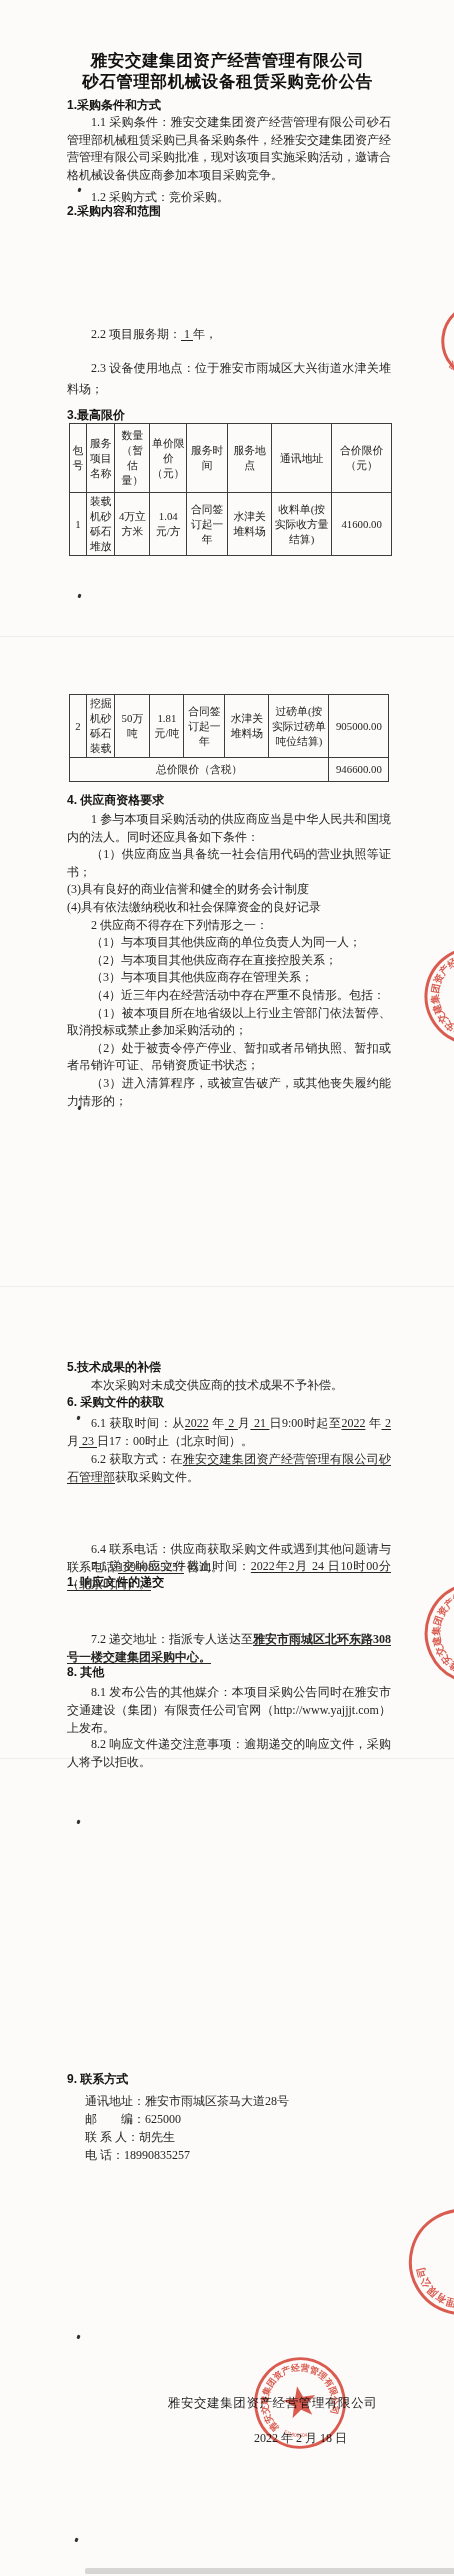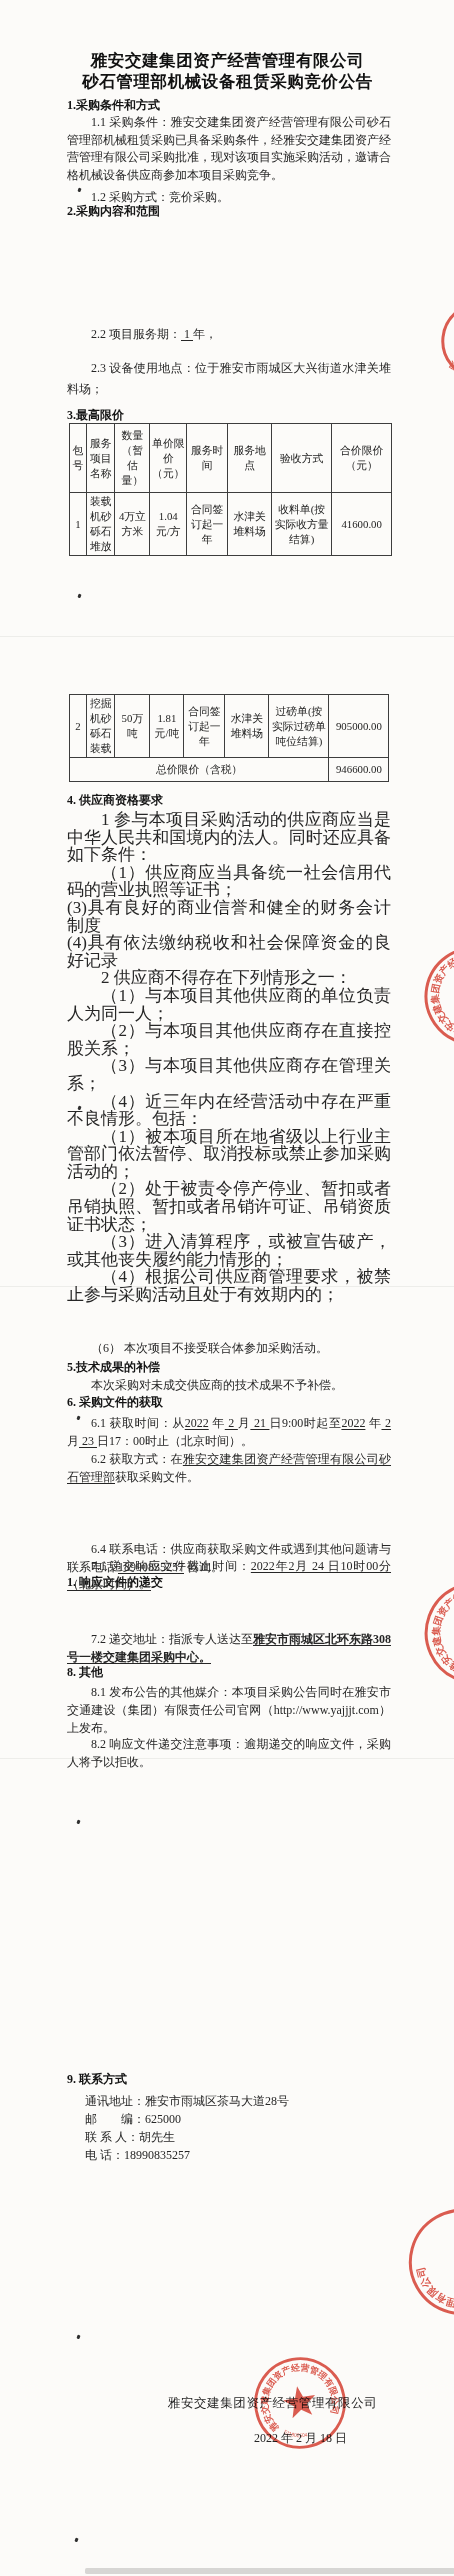--- a/index.html
+++ b/index.html
@@ -6,28 +6,28 @@
   .page{
     position:relative;width:455px;height:2576px;overflow:hidden;
     background:#fcfbf9;color:#262626;
     font-family:"Liberation Serif","DejaVu Serif",serif;
   }
   .abs{position:absolute;}
   .col{left:67px;width:324px;}
   .title{left:0;right:0;top:50px;text-align:center;
     font-family:"Liberation Sans","DejaVu Sans",sans-serif;
     font-weight:bold;font-size:16.5px;line-height:21px;color:#111;letter-spacing:0.6px;}
-  .heading{font-family:Liberation Serif, serif;
+  .heading{font-family:Liberation Sans, sans-serif;
     font-weight:bold;font-size:12px;line-height:13.6px;color:#151515;margin:0;}
   .para{font-size:12px;line-height:17.6px;text-align:justify;margin:0;}
   .lh32{line-height:18px;}
   .indent{text-indent:2em;}
   .fill{text-decoration:underline;text-underline-offset:2.3px;}
   .bu{font-weight:bold;text-decoration:underline;text-underline-offset:2.3px;}
-  .s4 p{margin:0;font-size:17px;line-height:17.6px;text-align:justify;}
+  .s4 p{margin:0;font-size:12px;line-height:17.6px;text-align:justify;}
   .s4 p.ind{text-indent:2em;}
   table.limit{border-collapse:collapse;table-layout:fixed;
     font-size:10.8px;line-height:15px;color:#222;}
   table.limit th,table.limit td{
     border:0.6px solid #3d3d3d;text-align:center;vertical-align:middle;
     padding:1.1px 1.7px;font-weight:normal;word-break:break-all;}
   .contact div{font-size:12px;line-height:18px;}
   .footer-company{left:67px;width:324px;text-align:right;padding-right:13.6px;
     font-size:12.5px;letter-spacing:0.6px;box-sizing:border-box;}
   .footer-date{left:67px;width:324px;text-align:right;padding-right:44px;
@@ -82,21 +82,21 @@
         <col style="width:60px">
     </colgroup>
     <tbody>
         <tr style="height:69px">
       <th>包号</th>
       <th>服务项目名称</th>
       <th>数量（暂估量）</th>
       <th>单价限价（元）</th>
       <th>服务时间</th>
       <th>服务地点</th>
-      <th>验收方式</th>
+      <th>通讯地址</th>
       <th>合价限价（元）</th>
     </tr>
     <tr style="height:57px">
       <td>1</td>
       <td>装载机砂砾石堆放</td>
       <td>4万立方米</td>
       <td>1.04元/方</td>
       <td>合同签订起一年</td>
       <td>水津关堆料场</td>
       <td>收料单(按实际收方量结算)</td>
@@ -141,23 +141,21 @@
     <p>(3)具有良好的商业信誉和健全的财务会计制度</p>
     <p>(4)具有依法缴纳税收和社会保障资金的良好记录</p>
     <p class="ind">2 供应商不得存在下列情形之一：</p>
     <p class="ind">（1）与本项目其他供应商的单位负责人为同一人；</p>
     <p class="ind">（2）与本项目其他供应商存在直接控股关系；</p>
     <p class="ind">（3）与本项目其他供应商存在管理关系；</p>
     <p class="ind">（4）近三年内在经营活动中存在严重不良情形。包括：</p>
     <p class="ind">（1）被本项目所在地省级以上行业主管部门依法暂停、取消投标或禁止参加采购活动的；</p>
     <p class="ind">（2）处于被责令停产停业、暂扣或者吊销执照、暂扣或者吊销许可证、吊销资质证书状态；</p>
     <p class="ind">（3）进入清算程序，或被宣告破产，或其他丧失履约能力情形的；</p>
-    <p class="ind">（4）根据公司供应商管理要求，被禁止参与采购活动且处于有效期内的；</p>
   </div>
-  <p class="abs col para indent" style="top:1340px">（6） 本次项目不接受联合体参加采购活动。</p>
 
   <h2 class="abs col heading" style="top:1361px">5.技术成果的补偿</h2>
   <p class="abs col para indent" style="top:1377px">本次采购对未成交供应商的技术成果不予补偿。</p>
 
   <h2 class="abs col heading" style="top:1396px">6. 采购文件的获取</h2>
   <p class="abs col para indent lh32" style="top:1414px"><span>6.1 获取时间：从</span><span class="fill">2022</span><span> 年</span><span class="fill"> 2 </span><span>月</span><span class="fill"> 21 </span><span>日9:00时起至</span><span class="fill">2022</span><span> 年</span><span class="fill"> 2 </span><span>月</span><span class="fill"> 23 </span><span>日17：00时止（北京时间）。</span></p>
   <p class="abs col para indent lh32" style="top:1450px"><span>6.2 获取方式：在</span><span class="fill">雅安交建集团资产经营管理有限公司砂石管理部</span><span>获取采购文件。</span></p>
   <p class="abs col para indent lh32" style="top:1540px"><span>6.4 联系电话：供应商获取采购文件或遇到其他问题请与联系电话 </span><span class="fill">18990835257</span><span> 咨询。</span></p>
 
   <h2 class="abs col heading" style="top:1576px">1. 响应文件的递交</h2>

